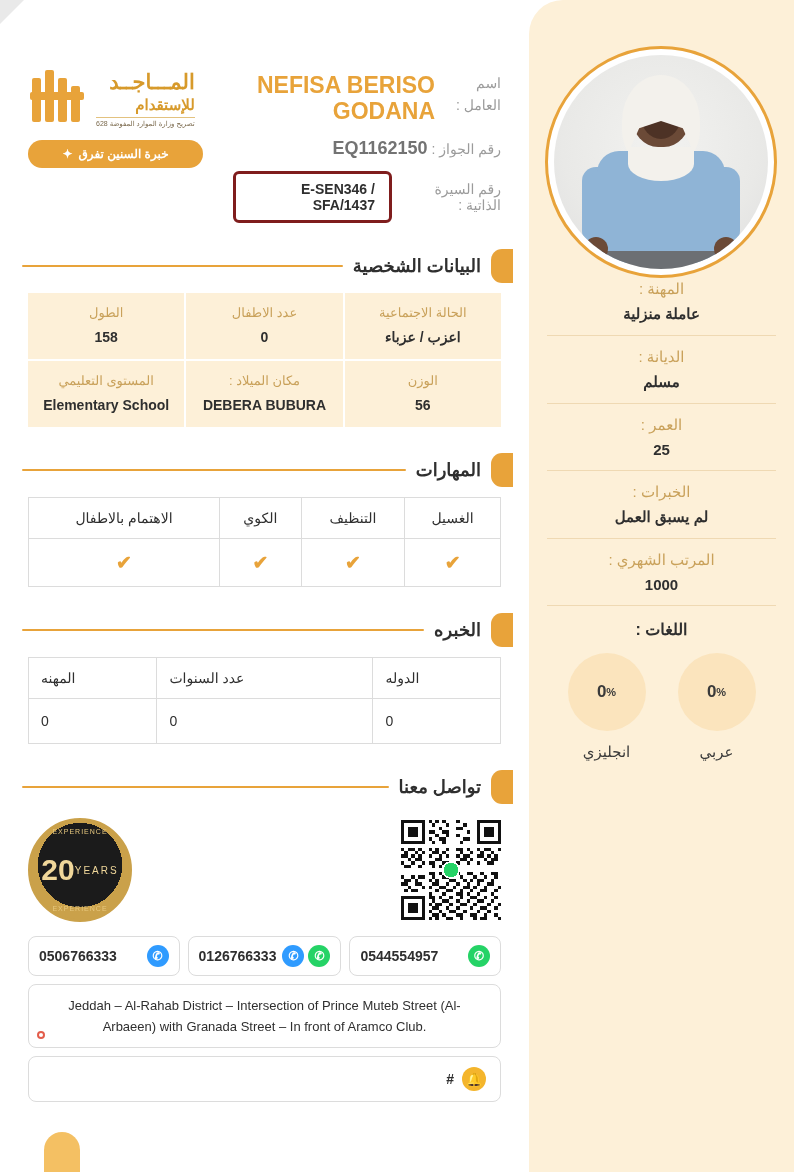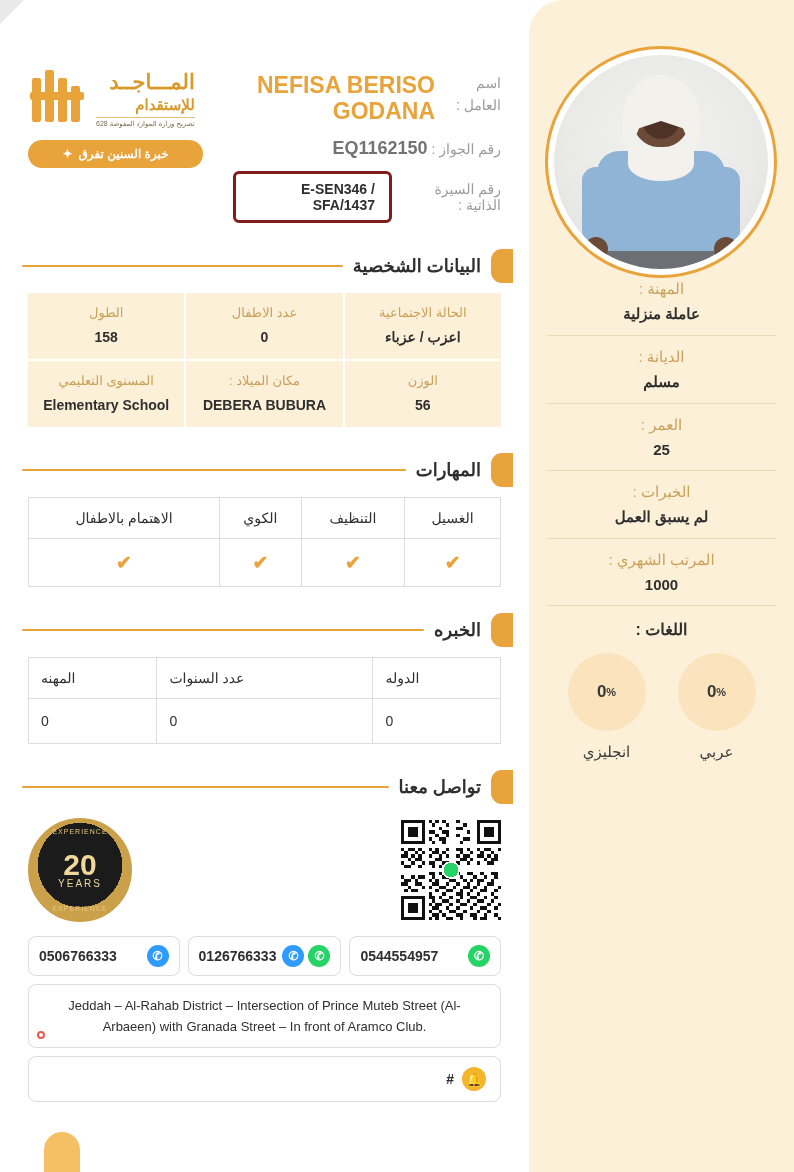--- a/index.html
+++ b/index.html
@@ -136,21 +136,21 @@
   table th{ font-weight:normal; }
   .check{ color:#e8a33a; font-size:19px; font-weight:bold;}
   .exp-table td{ text-align:left; padding:14px 12px; }
   .exp-table th{ text-align:left; padding:12px; }
 
   .contact-wrap{ margin:14px 12px 0; display:flex; justify-content:space-between; align-items:center;}
   .badge20{
     width:104px; height:104px; border-radius:50%;
     background:radial-gradient(circle at 50% 45%, #1b1b1b 0 58%, #caa14a 58% 100%);
     border:3px solid #caa14a; position:relative; color:#e7c87e;
-    display:flex; align-items:center; justify-content:center; flex-direction:column;
+    display:flex; align-items:center; justify-content:center; flex-direction:row;
   }
   .badge20 .num{ font-size:30px; font-weight:bold; color:#f0d79a; line-height:26px;}
   .badge20 .yrs{ font-size:10px; letter-spacing:2px; color:#f0d79a;}
   .badge20 .top{ position:absolute; top:7px; font-size:7px; letter-spacing:1px; color:#e7c87e;}
   .badge20 .bot{ position:absolute; bottom:7px; font-size:7px; letter-spacing:1px; color:#e7c87e;}
   .qr{ width:100px; height:100px; position:relative; }
   .qr svg{ display:block; }
 
   .phones{ display:flex; gap:8px; margin:14px 12px 0; direction:ltr;}
   .phone{

